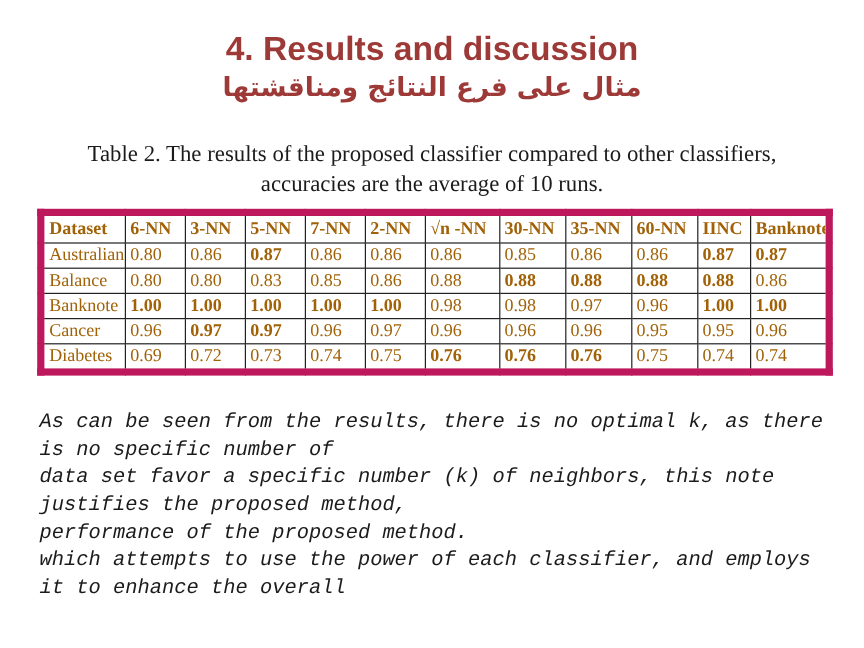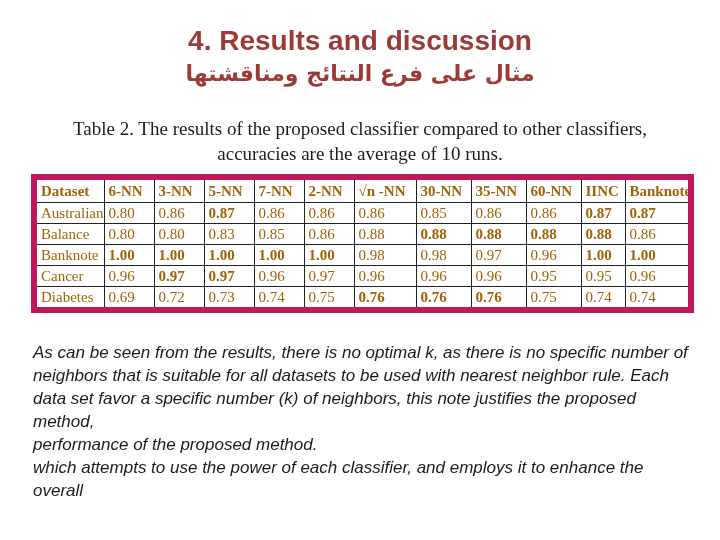--- a/index.html
+++ b/index.html
@@ -61,21 +61,21 @@
     vertical-align: middle;
     overflow: hidden;
     white-space: nowrap;
   }
   table.results th { height: 22px; font-weight: bold; }
   table.results td { height: 20px; font-weight: normal; }
   table.results td.b { font-weight: bold; }
   .paragraph {
     margin: 28px 0 0 33px;
     width: 660px;
-    font-family: Liberation Sans, sans-serif;
+    font-family: Liberation Mono, monospace;
     font-style: italic;
     font-size: 17px;
     line-height: 23px;
     color: #1b1b1b;
   }
 </style>
 </head>
 <body>
 
 <div class="slide">
@@ -189,19 +189,18 @@
           <td class="b">0.76</td>
           <td>0.75</td>
           <td>0.74</td>
           <td>0.74</td>
         </tr>
       </tbody>
   </table>
 
   <div class="paragraph" id="paragraph">
       <div>As can be seen from the results, there is no optimal k, as there is no specific number of</div>
-      <div>neighbors that is suitable  for all datasets to be used with nearest neighbor rule. Each</div>
       <div>data set favor a specific number (k) of neighbors, this note justifies the proposed method,</div>
       <div>performance of the proposed method.</div>
       <div>which attempts to use the power of each classifier, and employs it to enhance the overall</div>
     </div>
 
 </div>
 
 </body></html>

